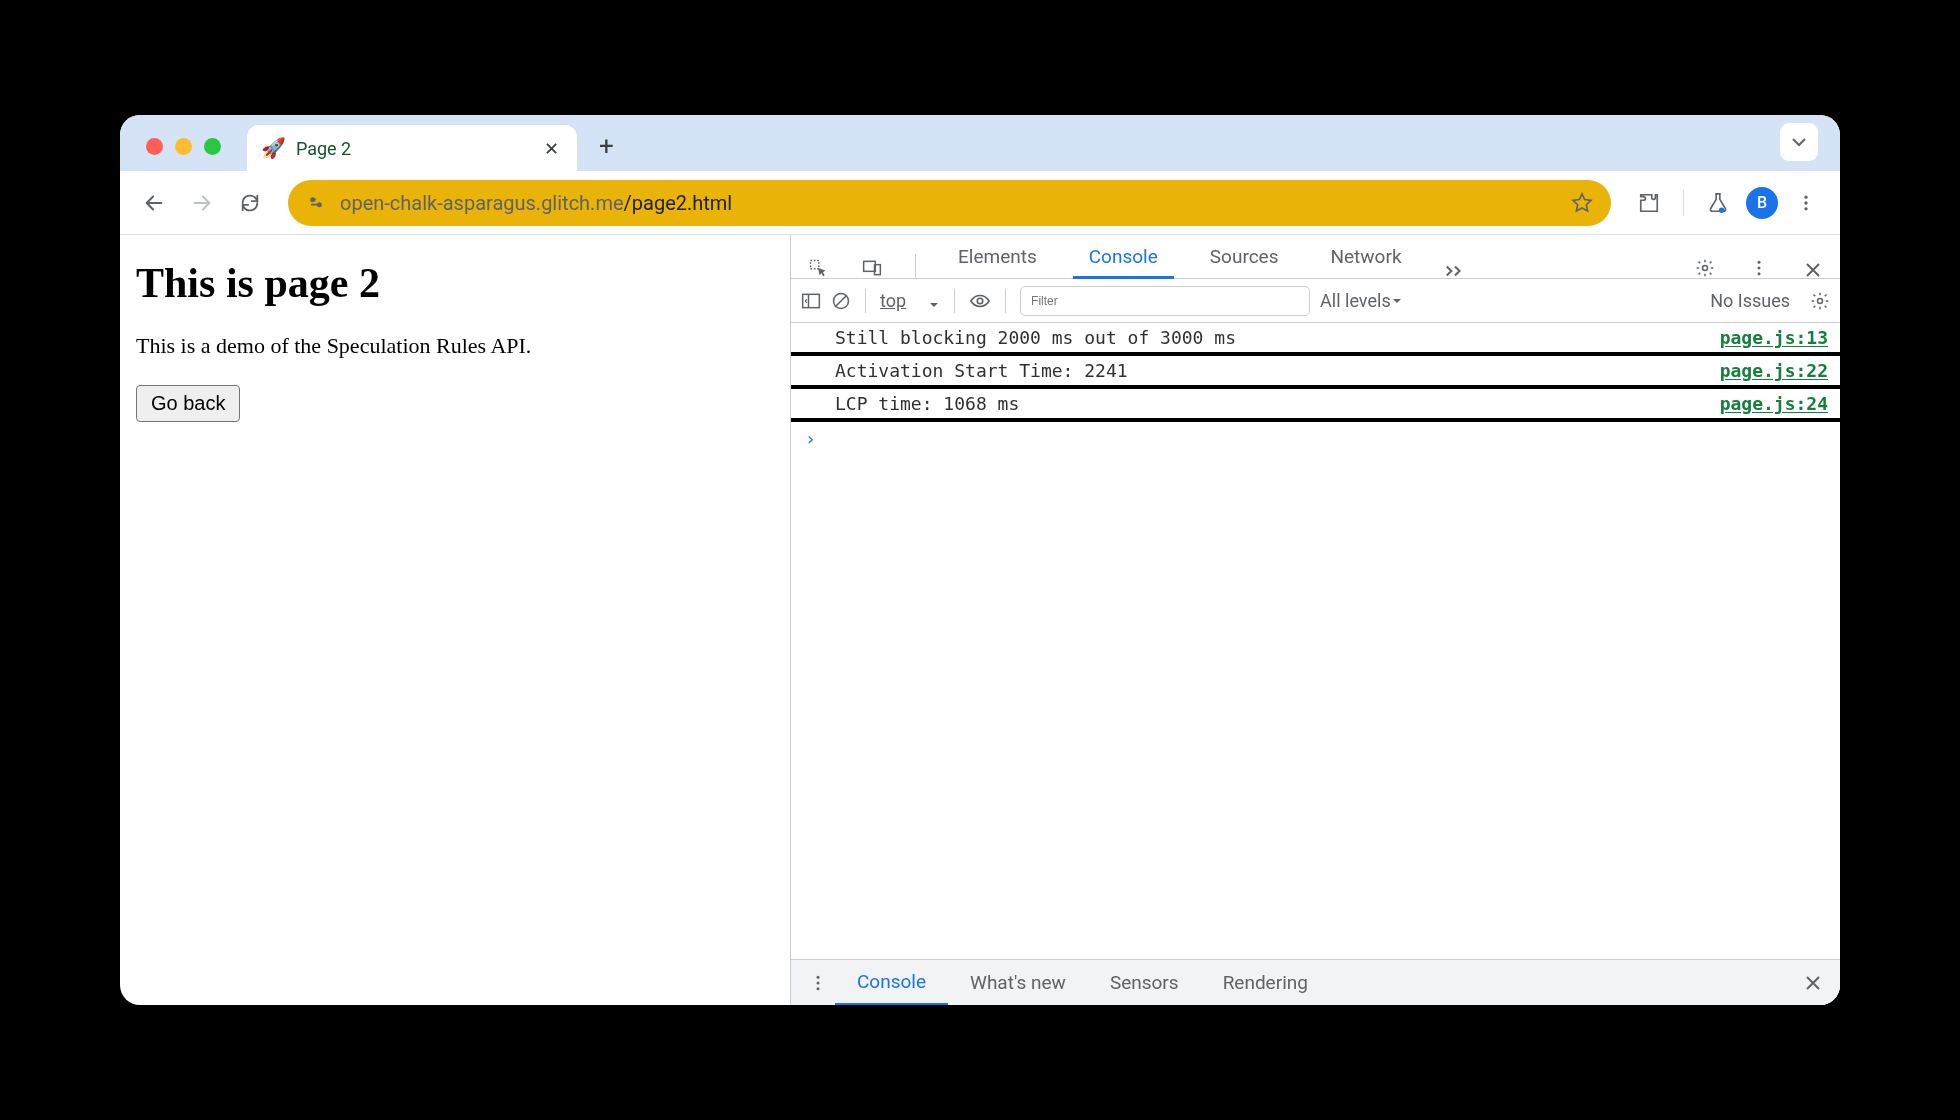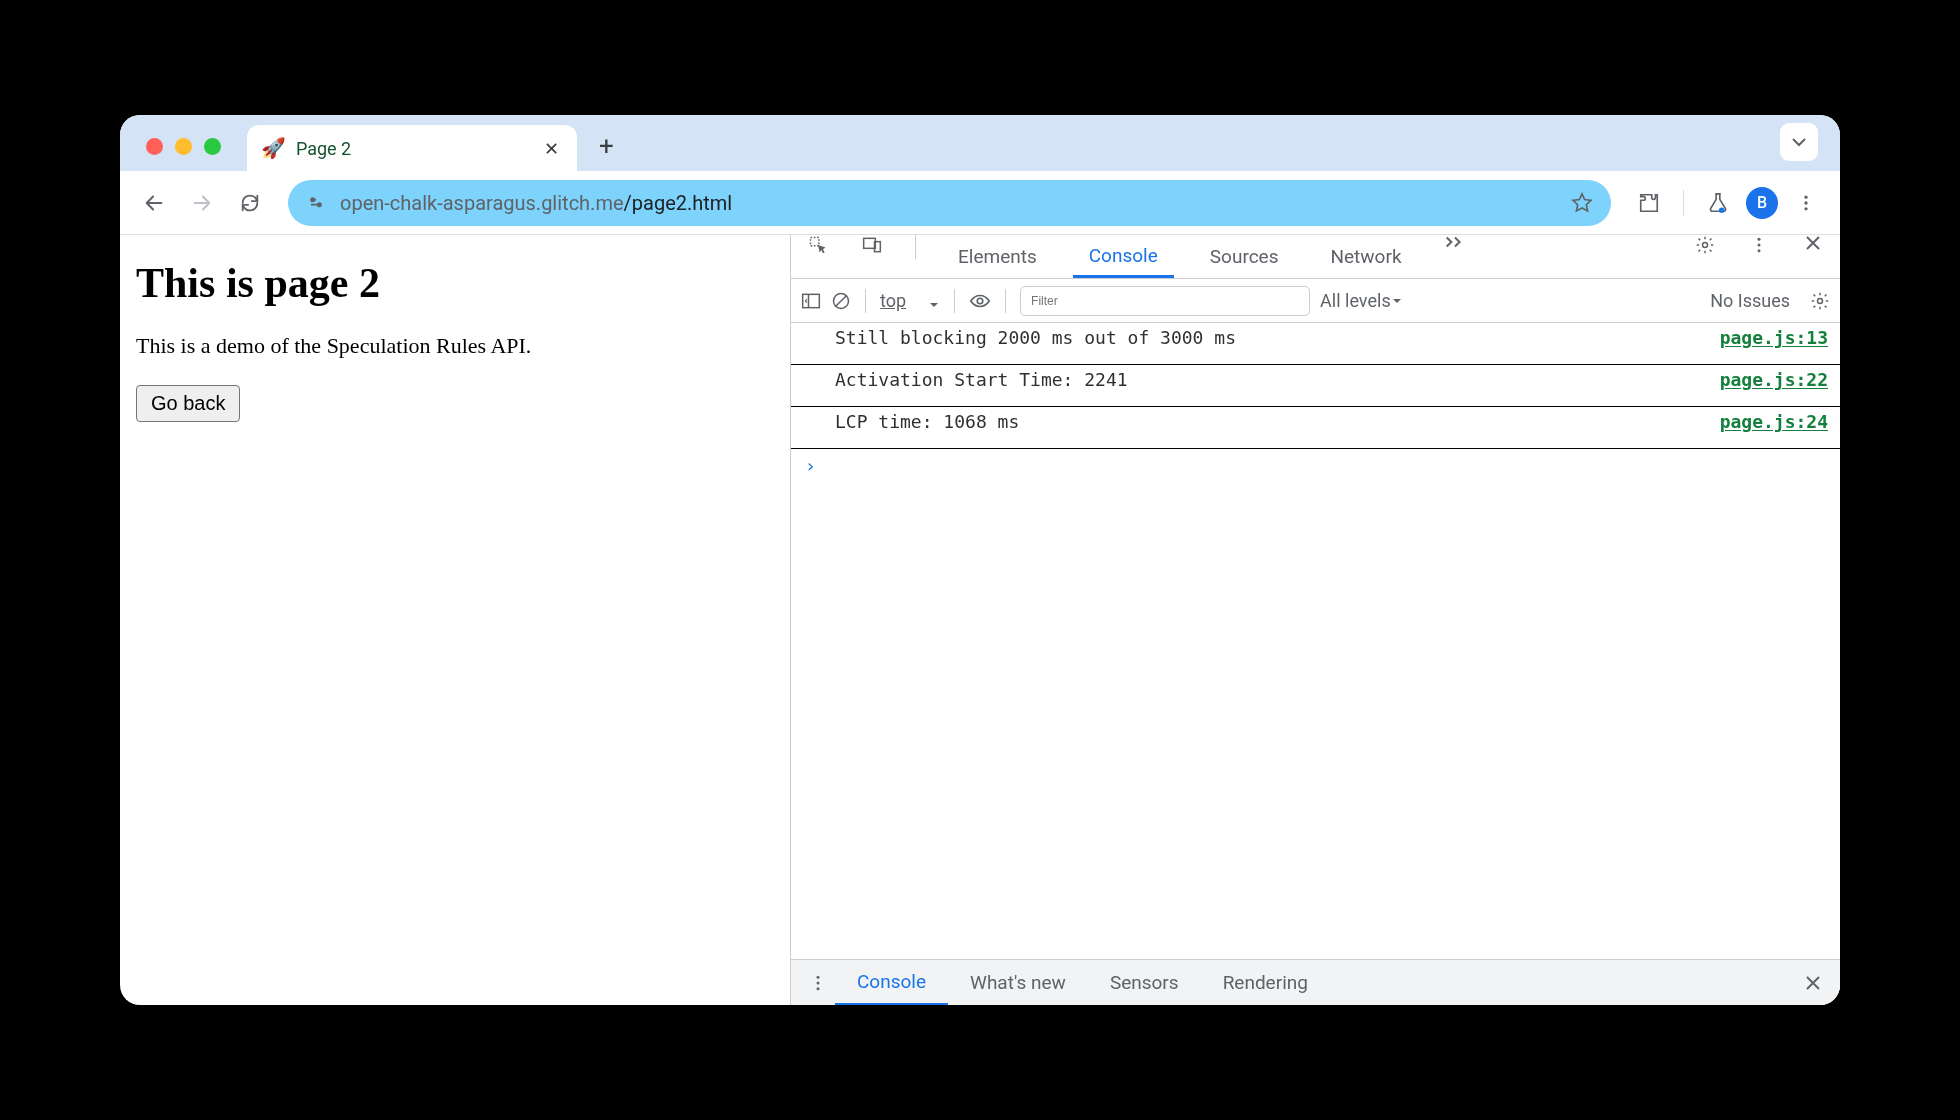--- a/index.html
+++ b/index.html
@@ -65,21 +65,21 @@
   display: flex;
   align-items: center;
   padding: 0 14px;
   gap: 8px;
 }
 .icon-btn { width: 40px; height: 40px; display: flex; align-items: center; justify-content: center; border-radius: 50%; cursor: pointer; color: #5f6368; }
 .icon-btn.disabled { color: #bdc1c6; }
 .omnibox {
   flex: 1;
   height: 46px;
-  background: #7dd3fc;
+  background: #eab308;
   border-radius: 23px;
   display: flex;
   align-items: center;
   padding: 0 18px;
   gap: 14px;
   margin: 0 10px;
 }
 .omnibox .site-btn { color:#5f6368; display:flex; align-items:center; }
 .omnibox .url { font-size: 20px; color: #5f6368; }
 .omnibox .url .dark { color: #202124; }
@@ -103,21 +103,21 @@
   background: #efefef;
   border: 1px solid #767676;
   border-radius: 4px;
   cursor: pointer;
 }
 .devtools { flex:1; display:flex; flex-direction:column; background:#fff; }
 .dt-tabs {
   height: 44px;
   border-bottom: 1px solid #cacdd1;
   display: flex;
-  align-items: flex-start;
+  align-items: flex-end;
   padding: 0 10px;
   gap: 20px;
 }
 .dt-tabs .dtab { padding: 0 16px; height:100%; display:flex; align-items:center; font-size:19px; color:#5f6368; cursor:pointer; }
 .dt-tabs .dtab.active { color:#1a73e8; border-bottom: 3px solid #1a73e8; margin-bottom:-1px; }
 .dt-tabs .spacer { flex:1; }
 .dt-tabs .dicon { width:34px; display:flex; justify-content:center; color:#5f6368; cursor:pointer; }
 .dt-tabs .sep { width:1px; height:24px; background:#cacdd1; margin:0 6px;}
 .dt-toolbar {
   height: 44px;
@@ -126,21 +126,21 @@
   font-size:18px; color:#5f6368;
 }
 .dt-toolbar .sep { width:1px; height:24px; background:#cacdd1; margin:0 4px;}
 .dt-toolbar .ctx { display:flex; align-items:flex-end; gap:22px; cursor:pointer;text-decoration:underline;}
 .dt-toolbar input {
   height:30px; border:1px solid #cacdd1; border-radius:5px; padding:0 10px; font-size:12px; width:290px;
 }
 .dt-toolbar .levels { display:flex; align-items:center; gap:0; cursor:pointer;}
 .dt-toolbar .issues { margin-left:auto; margin-right:10px; cursor:pointer;}
 .console-body { flex:1; overflow:auto; font-family: Menlo, Consolas, monospace; font-size:18px; }
-.log-row { display:flex; padding:4px 12px 16px 44px; border-bottom:1px solid #000000; }
+.log-row { display:flex; padding:4px 12px 4px 44px; border-bottom:4px solid #000000; }
 .log-row .msg { flex:1; color:#303030; }
 .log-row .src { color:#15803d; text-decoration:underline; cursor:pointer; text-underline-offset:2px;font-weight:bold;}
 .prompt { padding:6px 14px; color:#1a73e8; font-family:Menlo,monospace; font-size:18px;}
 .dt-drawer {
   height:46px; background:#f1f3f4; border-top:1px solid #cacdd1;
   display:flex; align-items:center; padding:0 10px; font-size:19px; color:#5f6368;
 }
 .dt-drawer .dtab { padding:0 22px; height:100%; display:flex; align-items:center; cursor:pointer;}
 .dt-drawer .dtab.active { color:#1a73e8; border-bottom:3px solid #1a73e8; margin-bottom:-1px;}
 .dt-drawer .dicon { width:34px; display:flex; justify-content:center; cursor:pointer;}

